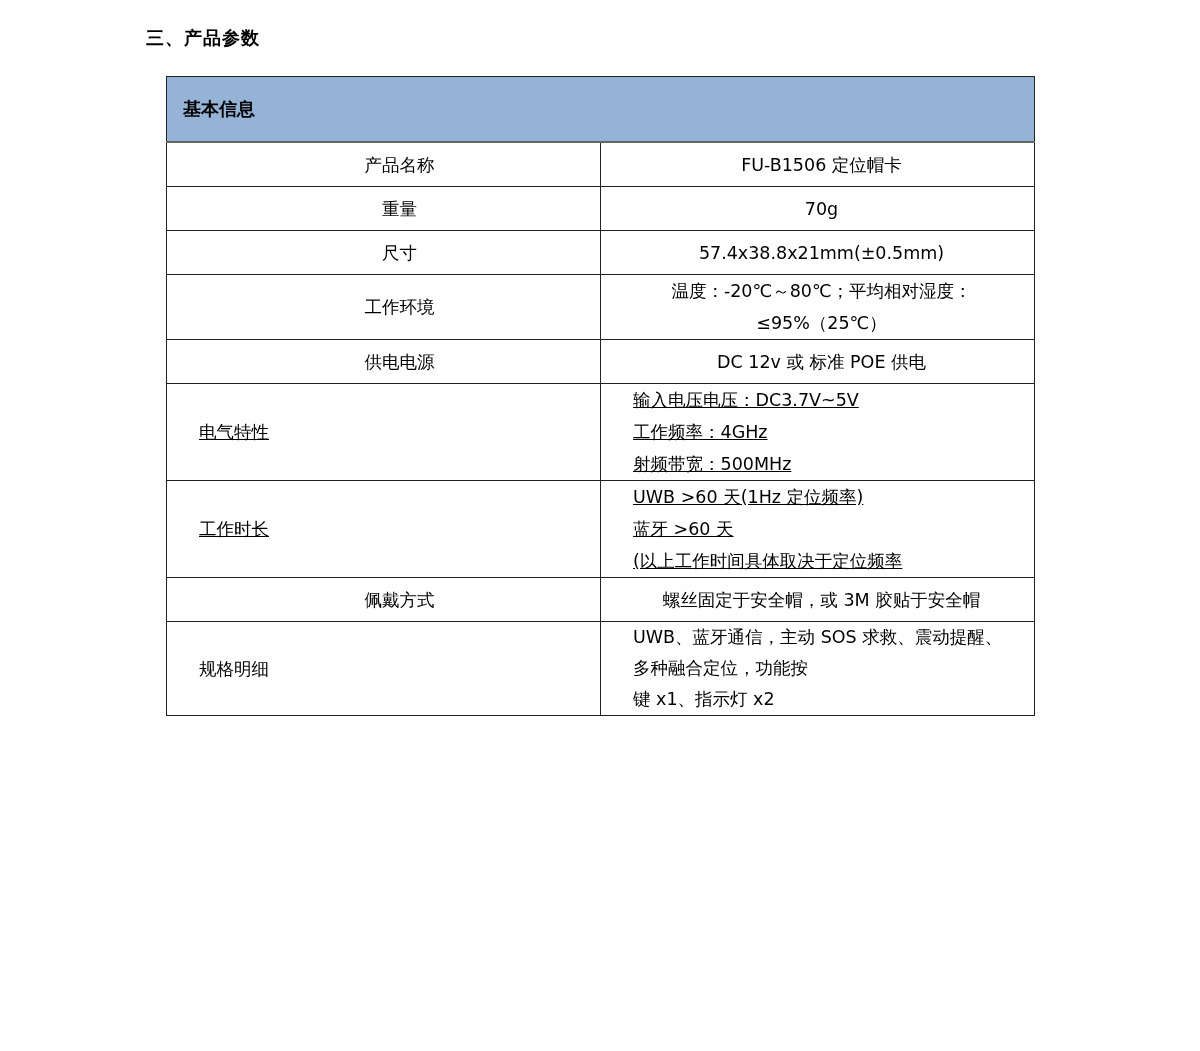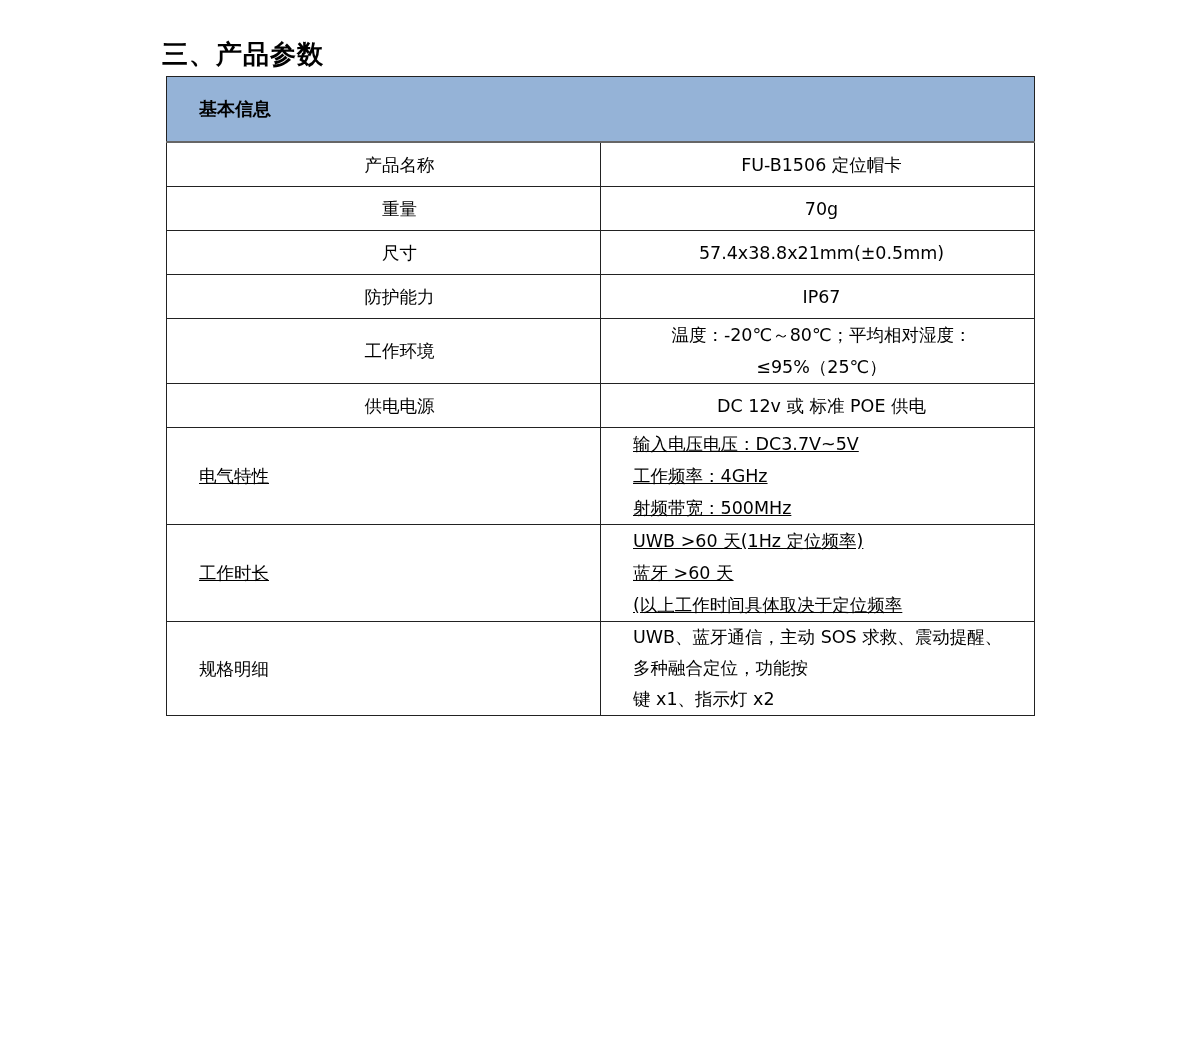--- a/index.html
+++ b/index.html
@@ -13,45 +13,45 @@
       position: relative;
       font-family: "DejaVu Sans", "Liberation Sans", sans-serif;
       color: #000;
       overflow: hidden;
     }
     .section-title {
       position: absolute;
       left: 146px;
       top: 20px;
       font-family: "DejaVu Serif", "Liberation Serif", serif;
-      font-size: 26px;
+      font-size: 18px;
       font-weight: bold;
       letter-spacing: 1px;
       line-height: 36px;
-      margin: 16px;
+      margin: 0;
     }
     .spec-table {
       position: absolute;
       left: 166px;
       top: 76px;
       width: 869px;
       border-collapse: collapse;
       table-layout: fixed;
       font-size: 17.5px;
     }
     .spec-table td, .spec-table th {
       border: 1px solid #222;
       padding: 0;
       vertical-align: middle;
       text-align: left;
     }
     .spec-table th.header-cell {
       background: #95b3d7;
       height: 64px;
-      padding-left: 32px;
+      padding-left: 16px;
       font-weight: bold;
       font-size: 18px;
       border-bottom: 2px solid #666;
     }
     .spec-table td.label-cell {
       width: 198px;
       padding-left: 32px;
     }
     .spec-table td.value-cell {
       padding-left: 32px;
@@ -91,26 +91,20 @@
         <span class="line">70g</span>
       </td>
     </tr>
     <tr class="row-single">
       <td class="label-cell">尺寸</td>
       <td class="value-cell">
         <span class="line">57.4x38.8x21mm(±0.5mm)</span>
       </td>
     </tr>
     <tr class="row-single">
-      <td class="label-cell">防护能力</td>
-      <td class="value-cell">
-        <span class="line">IP67</span>
-      </td>
-    </tr>
-    <tr class="row-single">
       <td class="label-cell">工作环境</td>
       <td class="value-cell">
         <span class="line">温度：-20℃～80℃；平均相对湿度：≤95%（25℃）</span>
       </td>
     </tr>
     <tr class="row-single">
       <td class="label-cell">供电电源</td>
       <td class="value-cell">
         <span class="line">DC 12v  或  标准 POE 供电</span>
       </td>
@@ -124,20 +118,26 @@
       </td>
     </tr>
     <tr class="row-triple">
       <td class="label-cell">工作时长</td>
       <td class="value-cell">
         <span class="line">UWB &gt;60  天(1Hz  定位频率)</span>
         <span class="line">蓝牙  &gt;60  天</span>
         <span class="line">(以上工作时间具体取决于定位频率</span>
       </td>
     </tr>
+    <tr class="row-single">
+      <td class="label-cell">佩戴方式</td>
+      <td class="value-cell">
+        <span class="line">螺丝固定于安全帽，或  3M  胶贴于安全帽</span>
+      </td>
+    </tr>
     <tr class="row-wrap">
       <td class="label-cell">规格明细</td>
       <td class="value-cell">
         <span class="line">UWB、蓝牙通信，主动  SOS  求救、震动提醒、多种融合定位，功能按</span>
         <span class="line">键  x1、指示灯  x2</span>
       </td>
     </tr>
   </tbody>
 </table>
 

